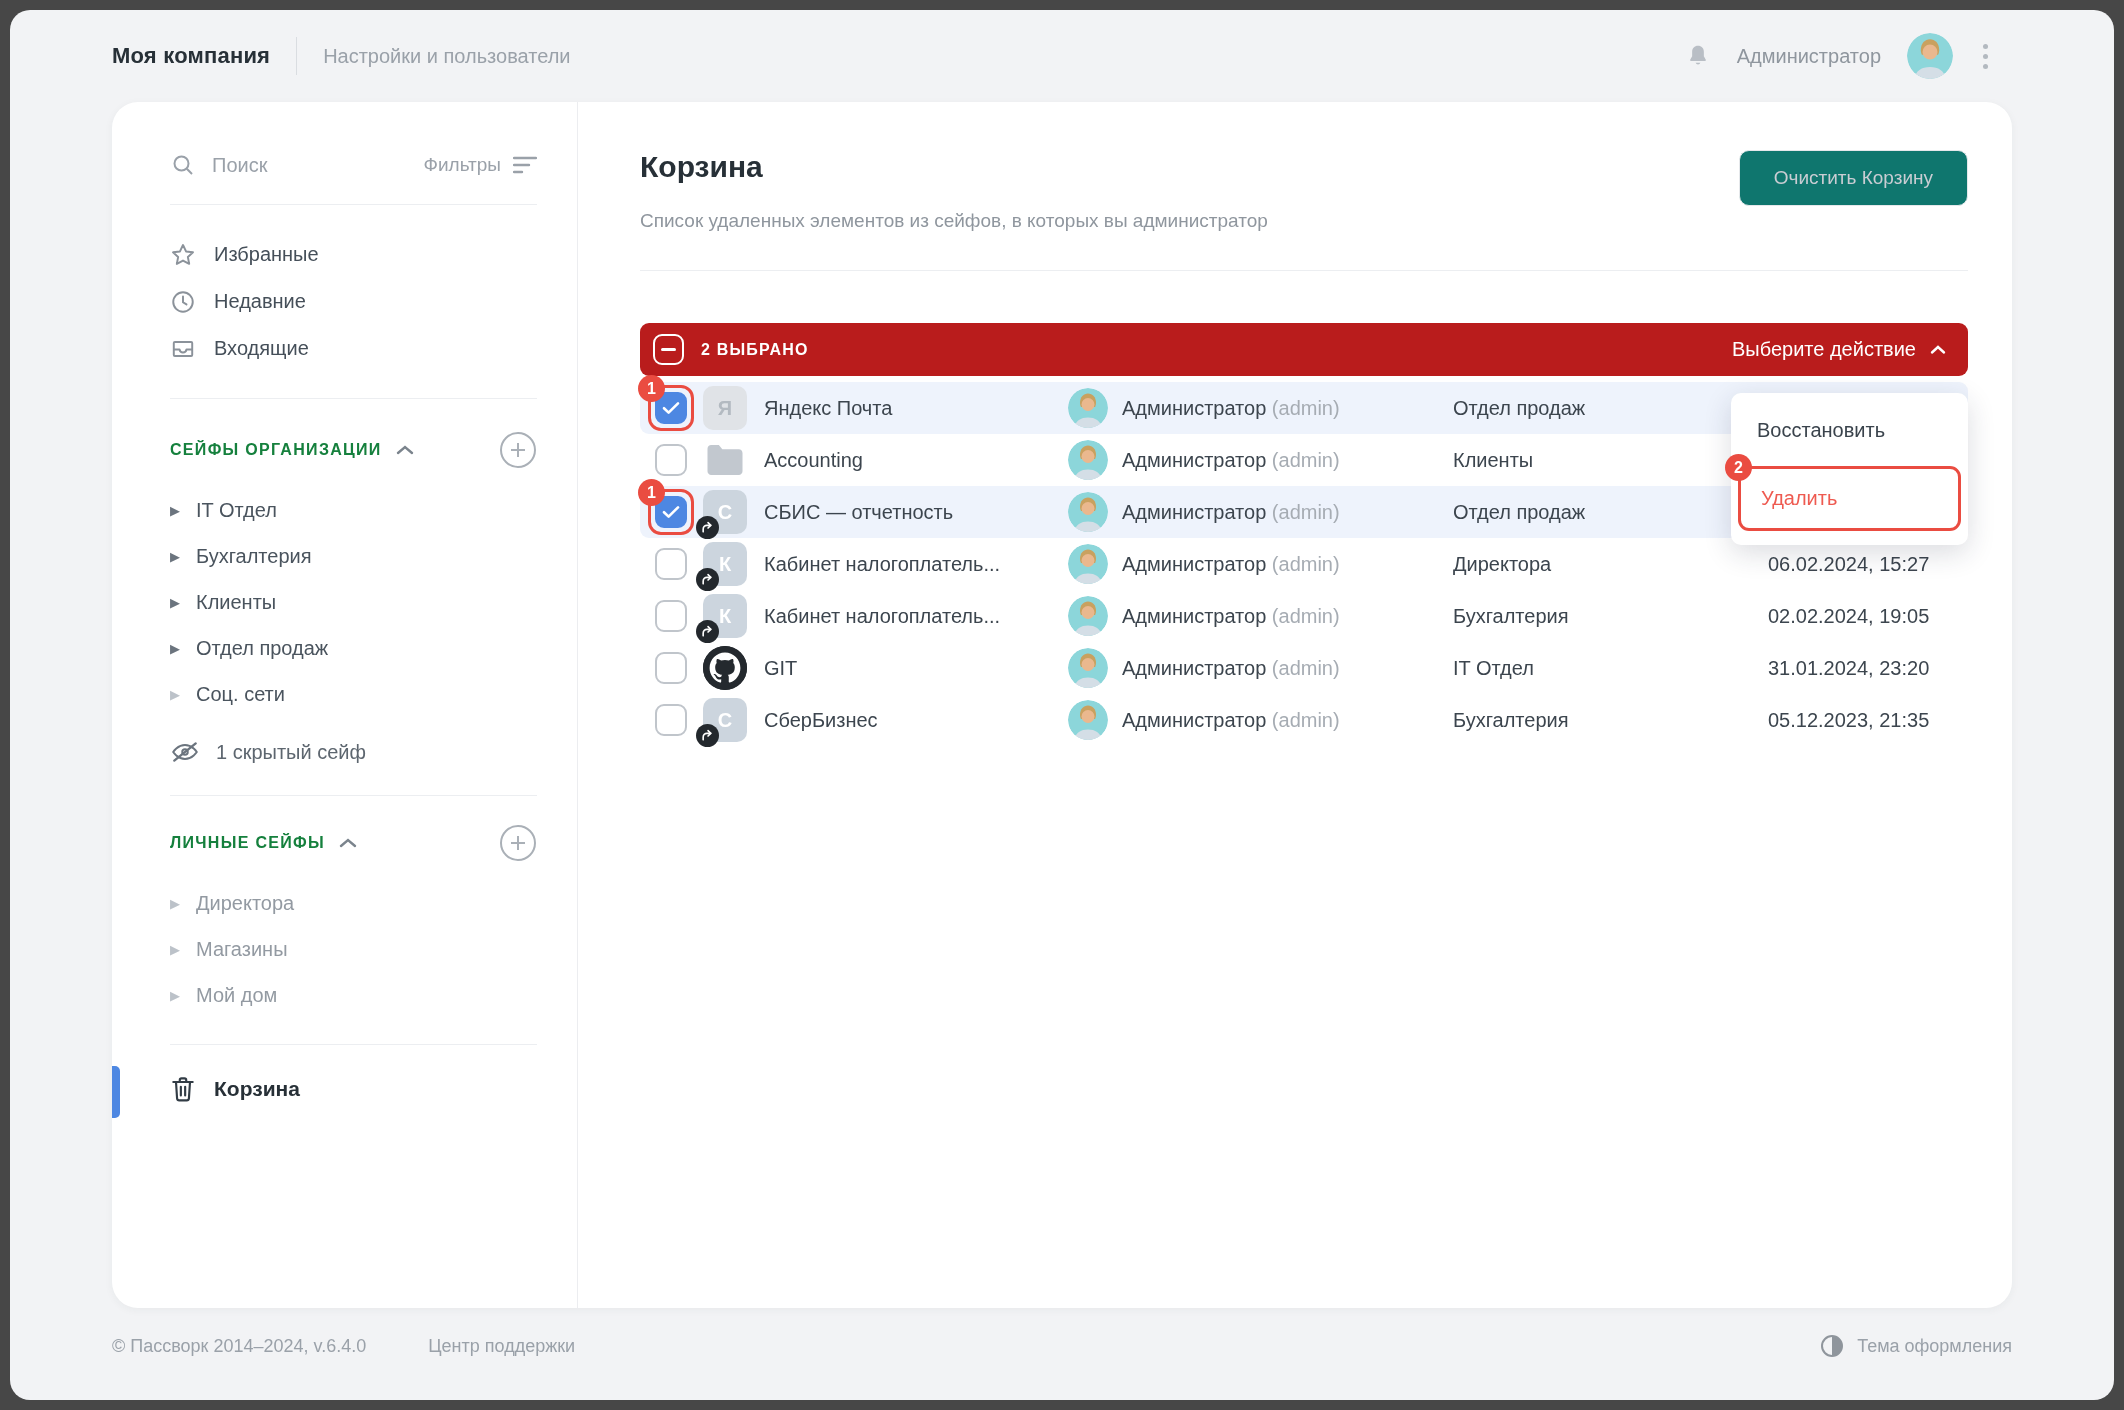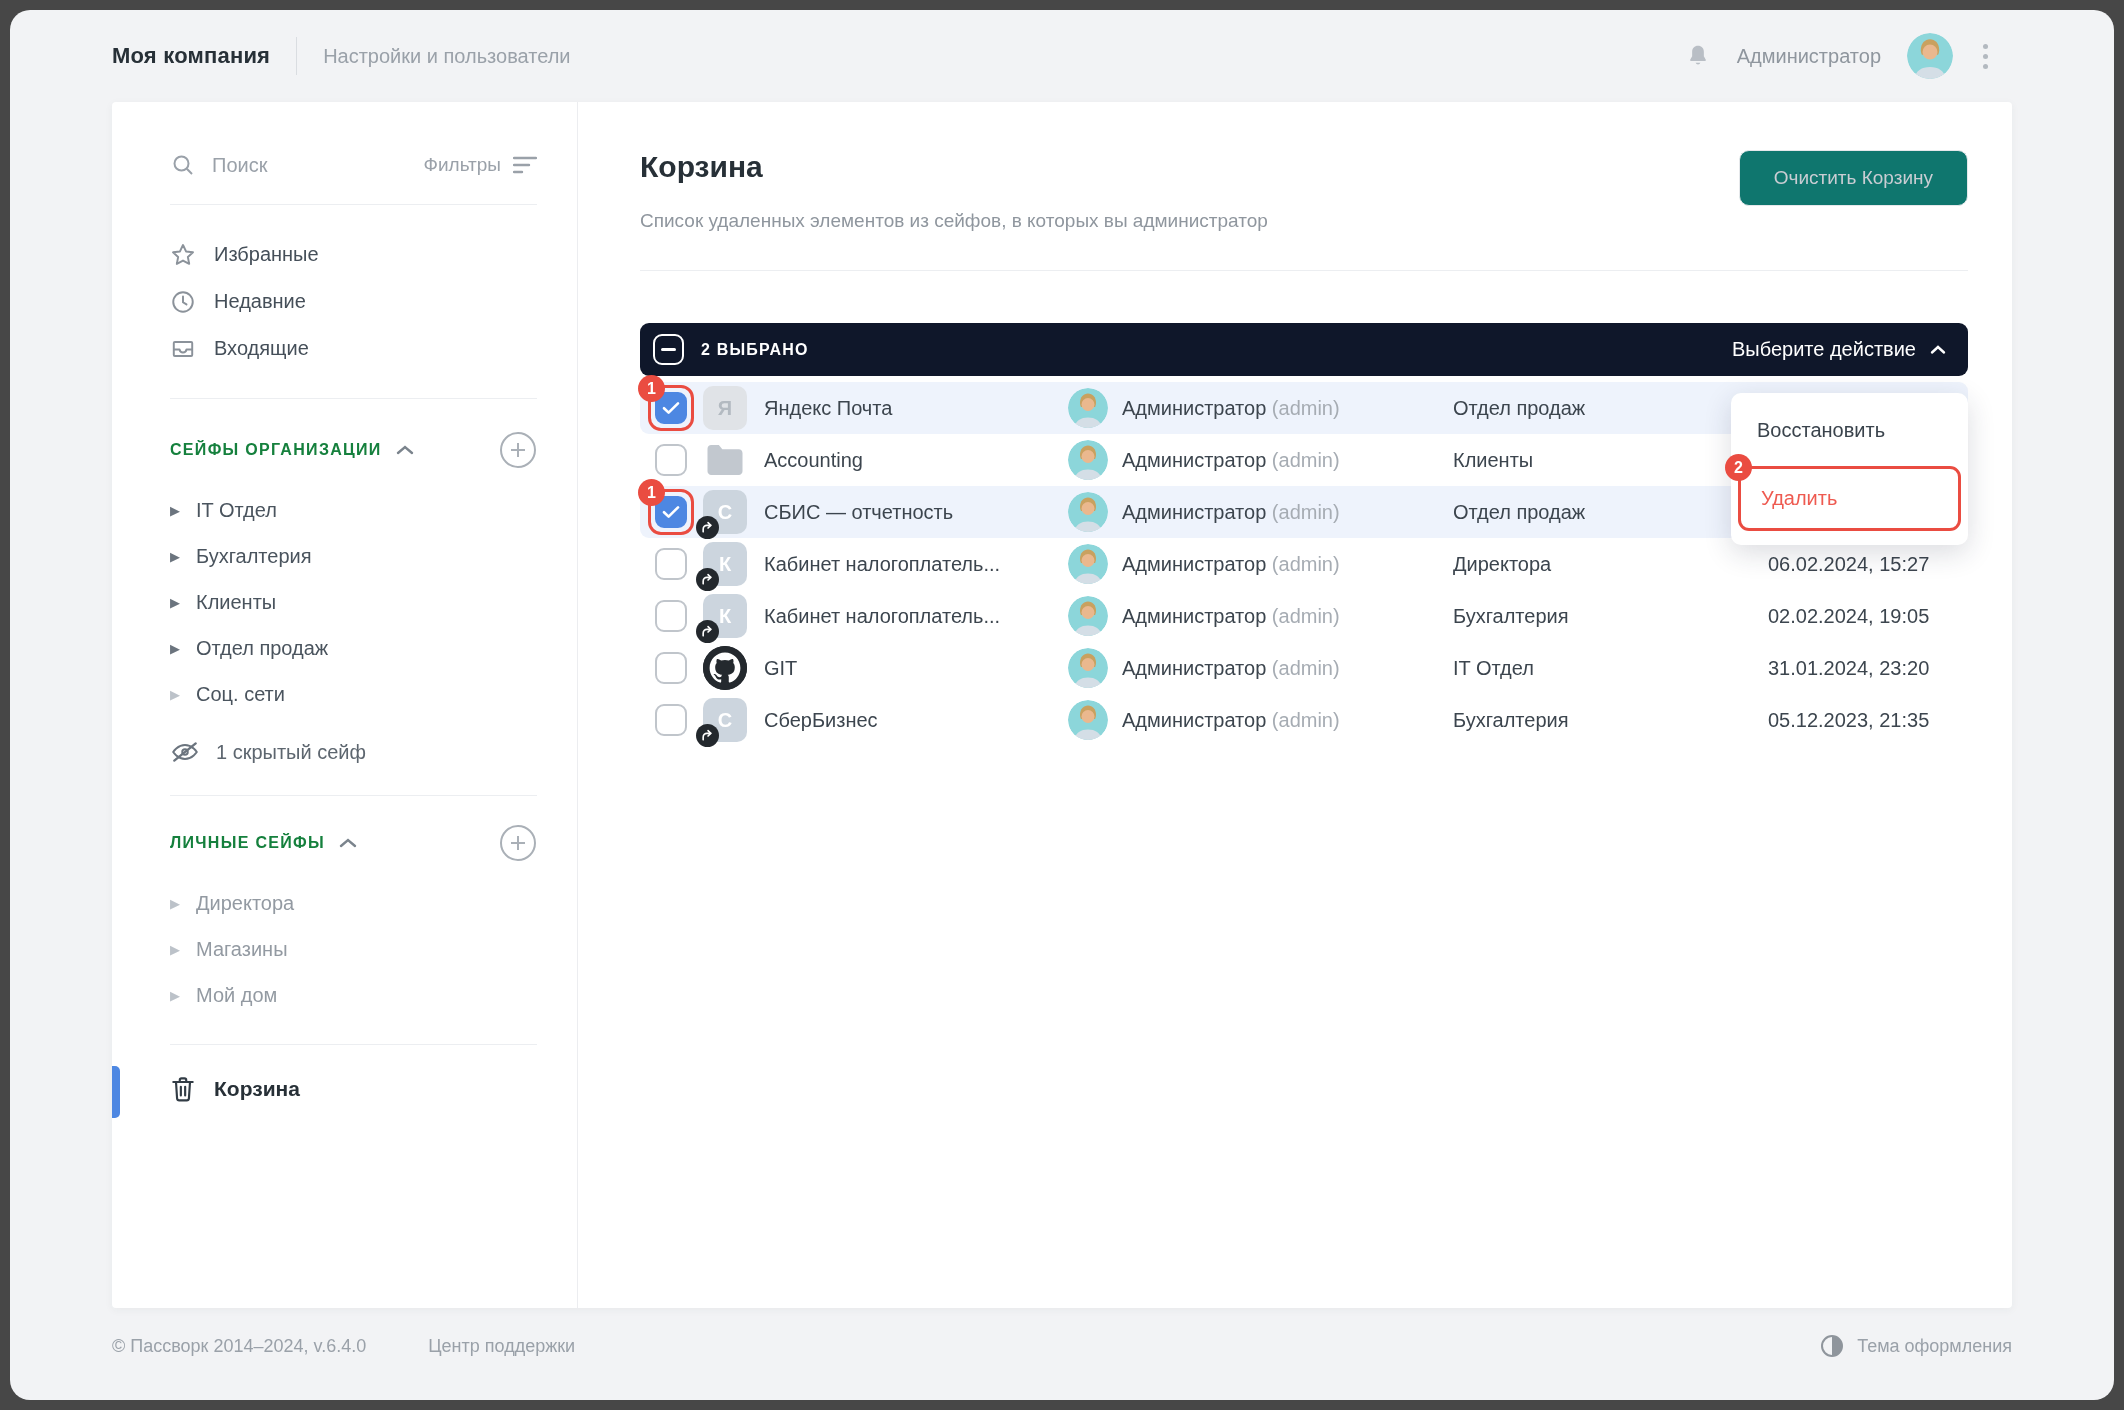--- a/index.html
+++ b/index.html
@@ -25,21 +25,21 @@
   .topbar .breadcrumb { font-size:20px; color:#9aa1a9; }
   .topbar .tb-right { margin-left:auto; display:flex; align-items:center; gap:26px; }
   .topbar .username { font-size:20px; color:#8f969e; }
   .avatar-sm { width:46px; height:46px; border-radius:50%; overflow:hidden; flex:0 0 auto; }
   .kebab { display:flex; flex-direction:column; gap:5px; padding:4px; cursor:pointer; }
   .kebab i { width:5px; height:5px; border-radius:50%; background:#b3b9c0; }
 
   
   .card {
     position:absolute; left:102px; top:92px; width:1900px; height:1206px;
-    background:#ffffff; border-radius:4px; box-shadow:0 2px 8px rgba(40,50,60,.05);
+    background:#ffffff; border-radius:26px; box-shadow:0 2px 8px rgba(40,50,60,.05);
     display:flex; overflow:hidden;
   }
 
   
   .sidebar {
     width:466px; flex:0 0 466px; border-right:1px solid #ecedf0;
     padding:50px 40px 0 58px; position:relative;
   }
   .search-row { display:flex; align-items:center; }
   .search-row input {
@@ -82,21 +82,21 @@
   .main { flex:1; position:relative; padding:0 44px 0 62px; }
   .main-header { padding-top:48px; display:flex; align-items:flex-start; border-bottom:1px solid #eceef1; padding-bottom:38px; }
   .page-title { font-size:30px; font-weight:bold; color:#273037; }
   .page-subtitle { margin-top:26px; font-size:19px; color:#8f969e; }
   .clear-btn {
     margin-left:auto; background:#0f766e; border:1px solid #e5e8eb; border-radius:10px;
     padding:0 34px; height:56px; font-family:inherit; font-size:19px; color:#c9cdd3; cursor:default;
   }
 
   .sel-bar {
-    margin-top:52px; height:53px; background:#0f172a; border-radius:9px;
+    margin-top:52px; height:53px; background:#b91c1c; border-radius:9px;
     display:flex; align-items:center; padding:0 22px 0 13px;
   }
   .minus-box {
     width:31px; height:31px; border:2px solid #fff; border-radius:9px;
     display:flex; align-items:center; justify-content:center; cursor:pointer;
   }
   .minus-box i { display:block; width:15px; height:3px; background:#fff; border-radius:2px; }
   .sel-count { margin-left:17px; font-size:16px; font-weight:bold; letter-spacing:1.2px; color:#fff; }
   .sel-action { margin-left:auto; display:flex; align-items:center; gap:14px; cursor:pointer; }
   .sel-action span { font-size:20px; color:#fff; }

